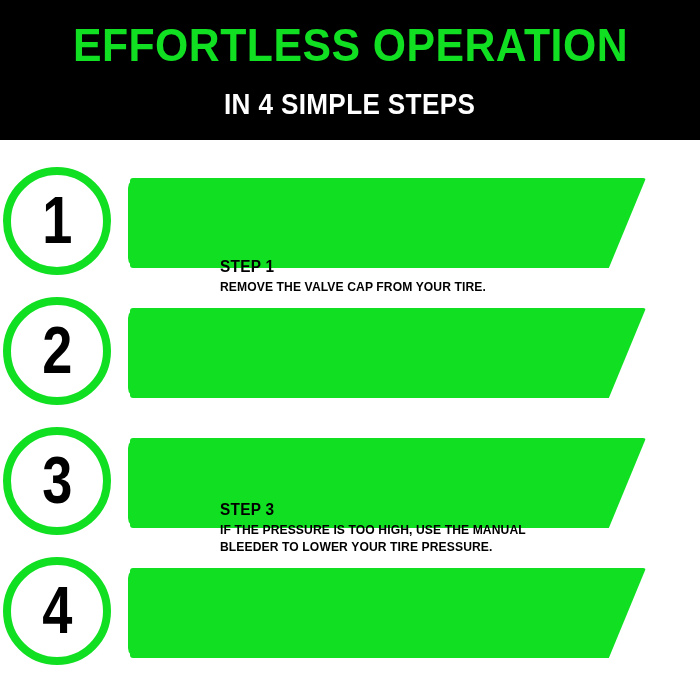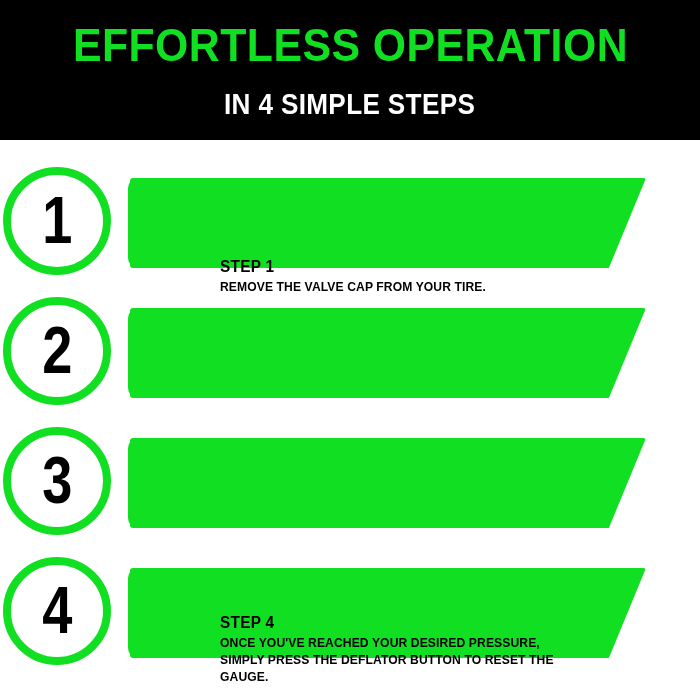--- a/index.html
+++ b/index.html
@@ -203,28 +203,28 @@
         <span class="step-number">2</span>
       </div>
     </div>
 
     <div class="step-row" data-index="2">
       <div class="banner-left-cap"></div>
       <div class="banner"></div>
       <div class="step-circle">
         <span class="step-number">3</span>
       </div>
+      <div class="banner-text">
+        <div class="step-label">STEP 3</div>
+        <div class="step-desc">IF THE PRESSURE IS TOO HIGH, USE THE MANUAL BLEEDER TO LOWER YOUR TIRE PRESSURE.</div>
+      </div>
     </div>
 
     <div class="step-row" data-index="3">
       <div class="banner-left-cap"></div>
       <div class="banner"></div>
       <div class="step-circle">
         <span class="step-number">4</span>
-      </div>
-      <div class="banner-text">
-        <div class="step-label">STEP 4</div>
-        <div class="step-desc">ONCE YOU'VE REACHED YOUR DESIRED PRESSURE, SIMPLY PRESS THE DEFLATOR BUTTON TO RESET THE GAUGE.</div>
       </div>
     </div>
 
   </div>
 </div>
 
 </body></html>

